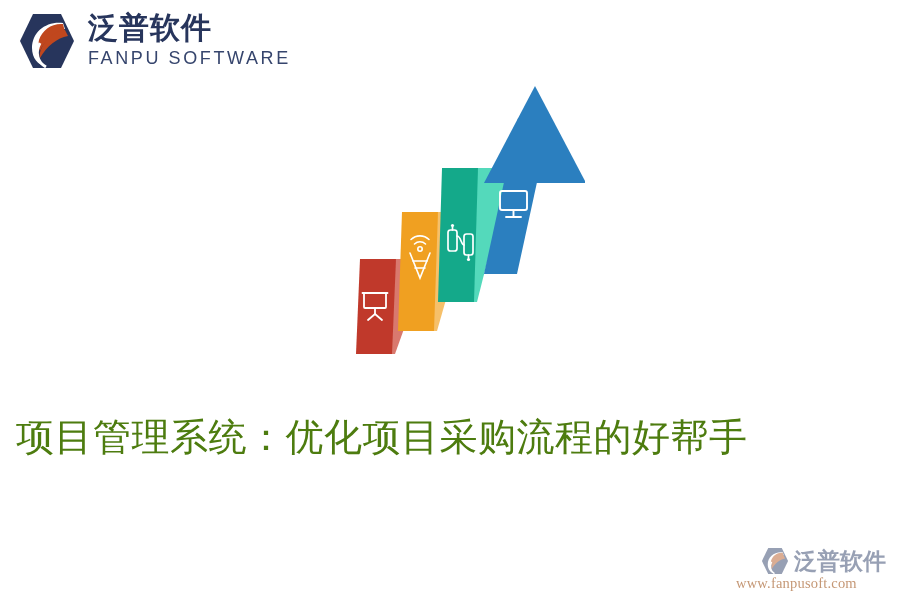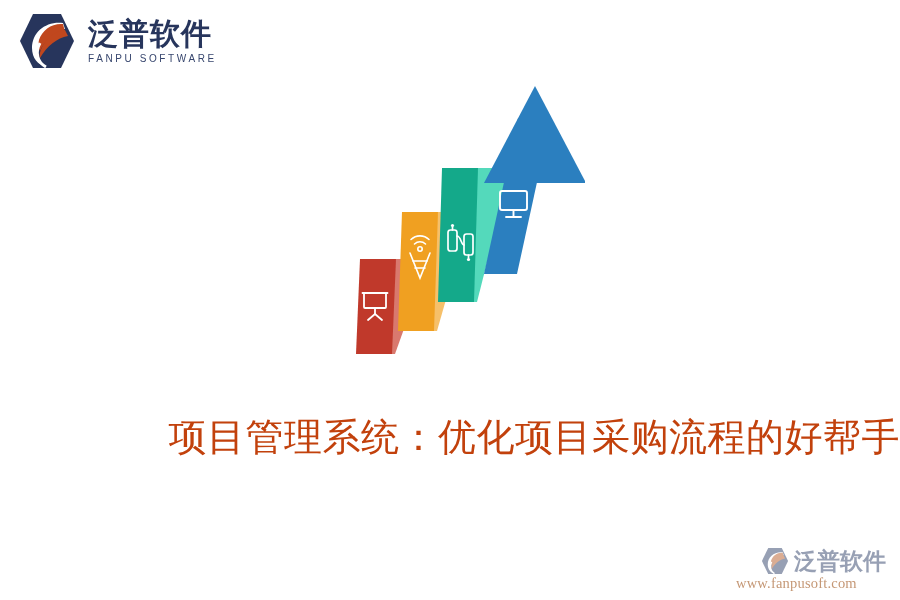--- a/index.html
+++ b/index.html
@@ -37,21 +37,21 @@
   }
   #brand-logo .cn {
     font-size: 30px;
     font-weight: 700;
     color: #27355c;
     line-height: 1.08;
     letter-spacing: 1px;
     font-family: "DejaVu Sans", "Liberation Sans", sans-serif;
   }
   #brand-logo .en {
-    font-size: 10px;
+    font-size: 18px;
     font-weight: 400;
     color: #36456d;
     letter-spacing: 2.6px;
     line-height: 1.5;
     margin-top: 1px;
   }
 
   
   #hero-graphic {
     position: absolute;
@@ -62,28 +62,28 @@
   }
   #hero-graphic svg {
     display: block;
     width: 265px;
     height: 300px;
   }
 
   
   #page-title {
     position: absolute;
-    left: 8px;
+    left: 16px;
     right: 0;
     top: 386px;
-    text-align: right;
+    text-align: left;
     font-size: 38px;
     line-height: 52px;
     font-weight: 400;
-    color: #c2410c;
+    color: #4d7c0f;
     letter-spacing: 0.5px;
     font-family: "DejaVu Sans", "Liberation Sans", sans-serif;
     white-space: nowrap;
   }
 
   
   #watermark {
     position: absolute;
     right: 14px;
     bottom: 8px;

